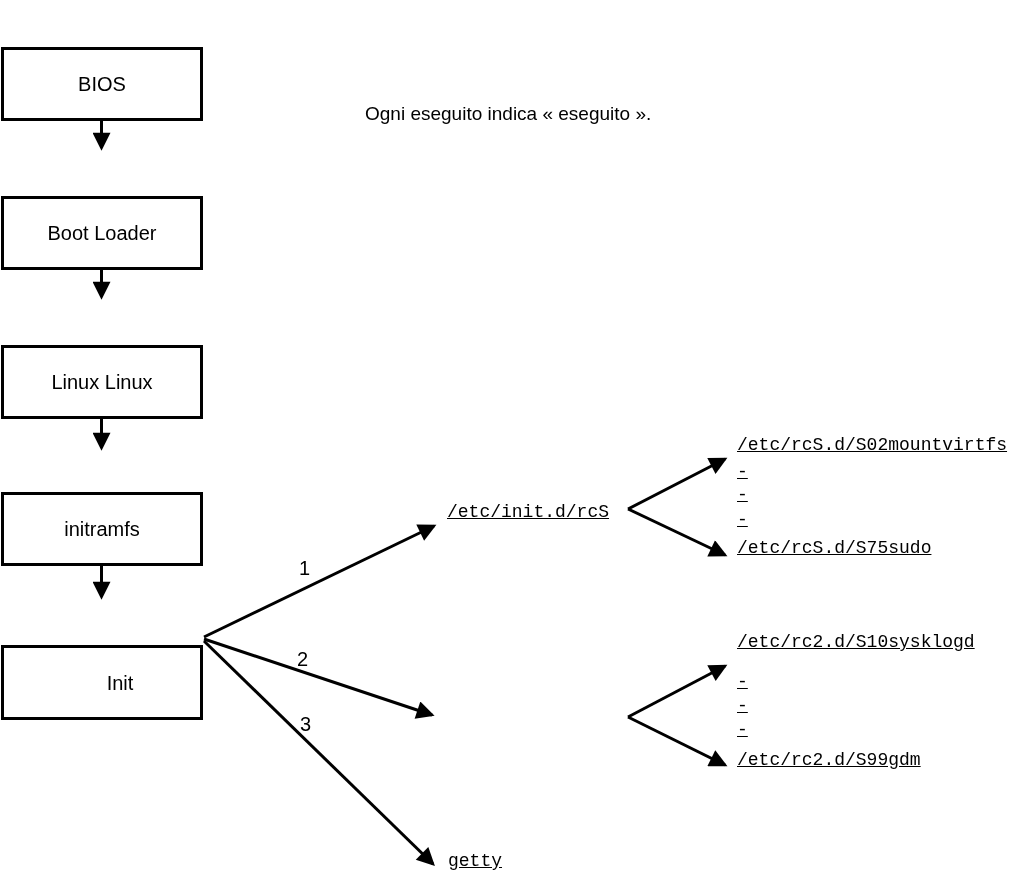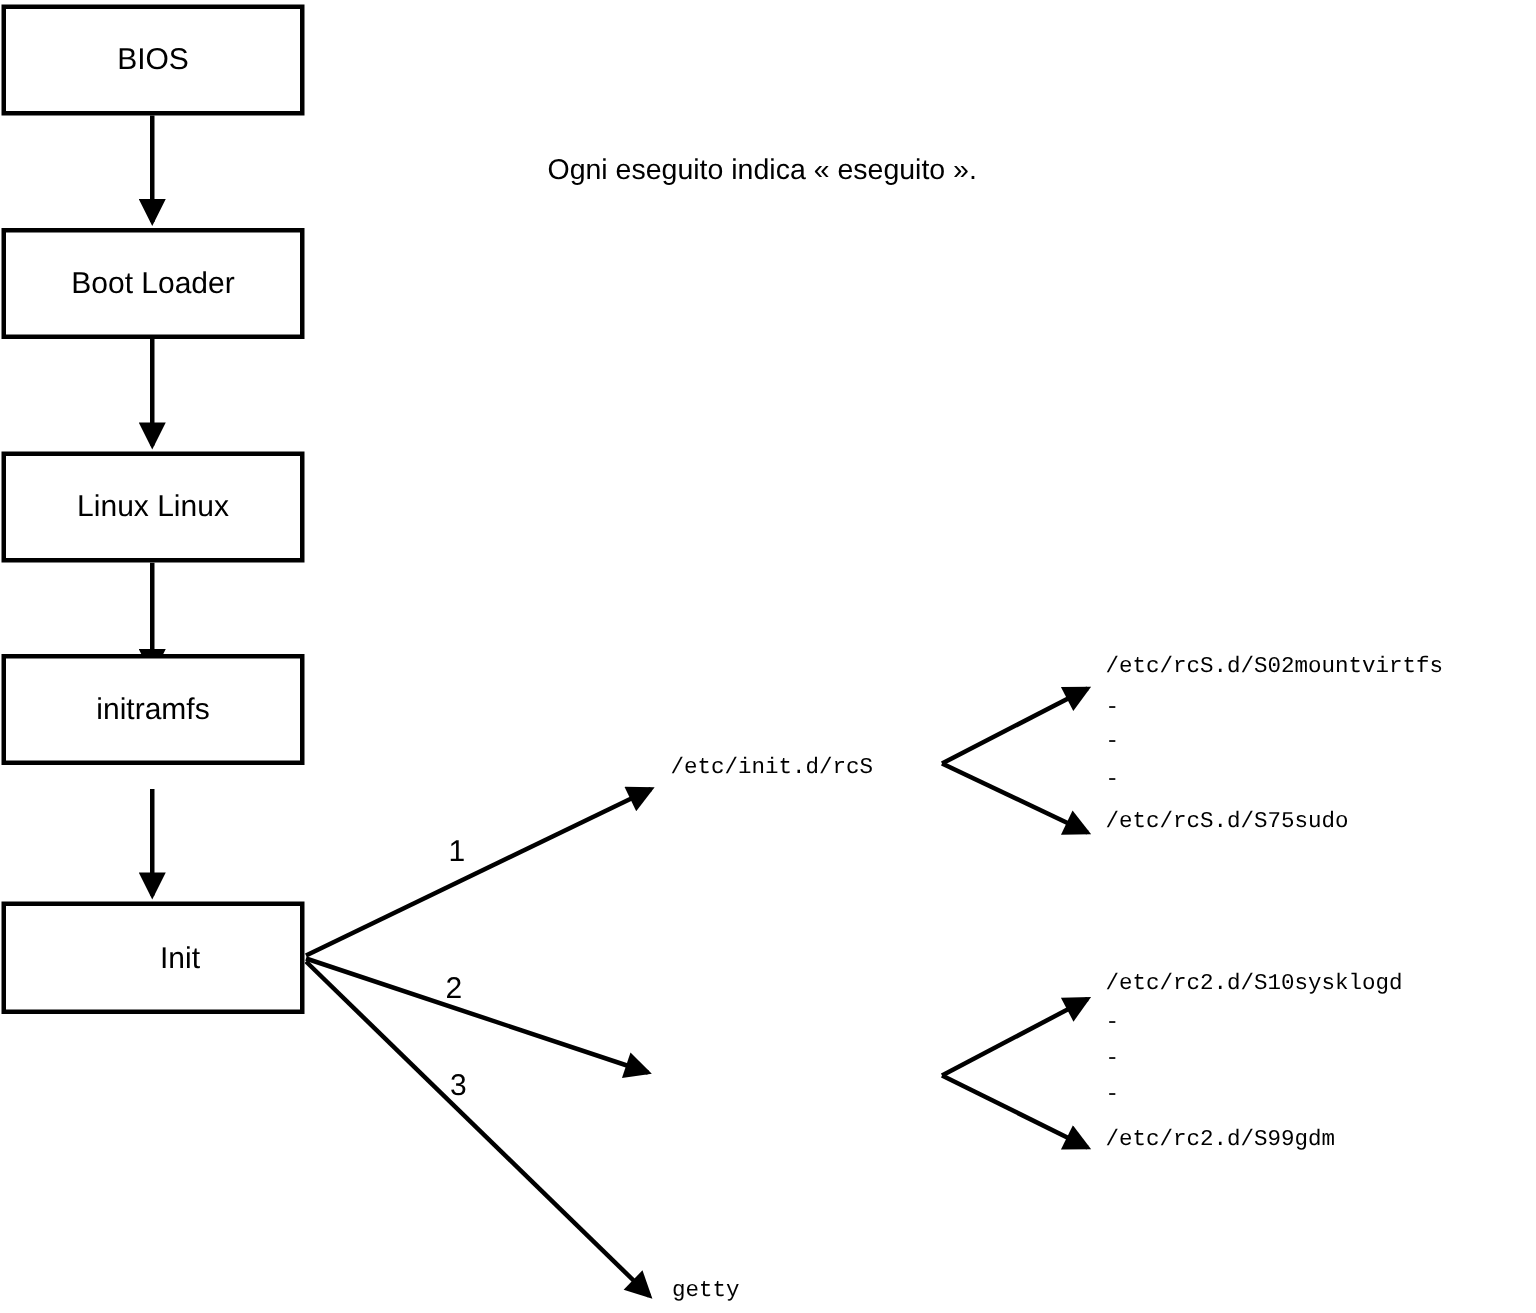--- a/index.html
+++ b/index.html
@@ -22,43 +22,45 @@
     position: absolute;
     left: 1px;
     width: 202px;
     height: 74px;
     box-sizing: border-box;
     border: 3px solid #000000;
     background: #ffffff;
     display: flex;
     align-items: center;
     justify-content: center;
+    margin-top: 44px;
   }
   .flow-box span {
     font-size: 20px;
     line-height: 24px;
     white-space: pre;
   }
   .caption {
     position: absolute;
     font-size: 19px;
     line-height: 24px;
     white-space: pre;
   }
   .branch-num {
     position: absolute;
     font-size: 20px;
     line-height: 24px;
   }
   .mono {
     position: absolute;
     font-family: "Liberation Mono", "DejaVu Sans Mono", monospace;
-    font-size: 15px;
+    font-size: 18px;
     line-height: 24px;
     white-space: pre;
+    text-decoration: underline;
   }
 </style>
 </head>
 <body>
 
 <div class="stage">
 
   <svg class="arrow-layer" width="1024" height="875" viewBox="0 0 1024 875" xmlns="http://www.w3.org/2000/svg">
     <defs>
       <marker id="arrowhead" markerUnits="userSpaceOnUse" markerWidth="22" markerHeight="18" viewBox="0 0 10 10" refX="8.5" refY="5" orient="auto">
@@ -88,39 +90,39 @@
 
   <div class="flow-box" style="top:3px;">
     <span>BIOS</span>
   </div>
   <div class="flow-box" style="top:152px;">
     <span>Boot Loader</span>
   </div>
   <div class="flow-box" style="top:301px;">
     <span>Linux Linux</span>
   </div>
-  <div class="flow-box" style="top:436px;">
+  <div class="flow-box" style="top:448px;">
     <span>initramfs</span>
   </div>
   <div class="flow-box" style="top:601px; height:75px;padding-left:36px;">
     <span>Init</span>
   </div>
 
   <div class="branch-num" style="left:299px; top:556px;">1</div>
   <div class="branch-num" style="left:297px; top:647px;">2</div>
   <div class="branch-num" style="left:300px; top:712px;">3</div>
 
   <div class="mono" style="left:447px; top:500px;">/etc/init.d/rcS</div>
   <div class="mono" style="left:737px; top:433px;">/etc/rcS.d/S02mountvirtfs</div>
   <div class="mono" style="left:737px; top:460px;">-</div>
   <div class="mono" style="left:737px; top:483px;">-</div>
   <div class="mono" style="left:737px; top:508px;">-</div>
   <div class="mono" style="left:737px; top:536px;">/etc/rcS.d/S75sudo</div>
 
-  <div class="mono" style="left:737px; top:644px;">/etc/rc2.d/S10sysklogd</div>
+  <div class="mono" style="left:737px; top:630px;">/etc/rc2.d/S10sysklogd</div>
   <div class="mono" style="left:737px; top:670px;">-</div>
   <div class="mono" style="left:737px; top:694px;">-</div>
   <div class="mono" style="left:737px; top:718px;">-</div>
   <div class="mono" style="left:737px; top:748px;">/etc/rc2.d/S99gdm</div>
 
   <div class="mono" style="left:448px; top:849px;">getty</div>
 
 </div>
 
 </body></html>

